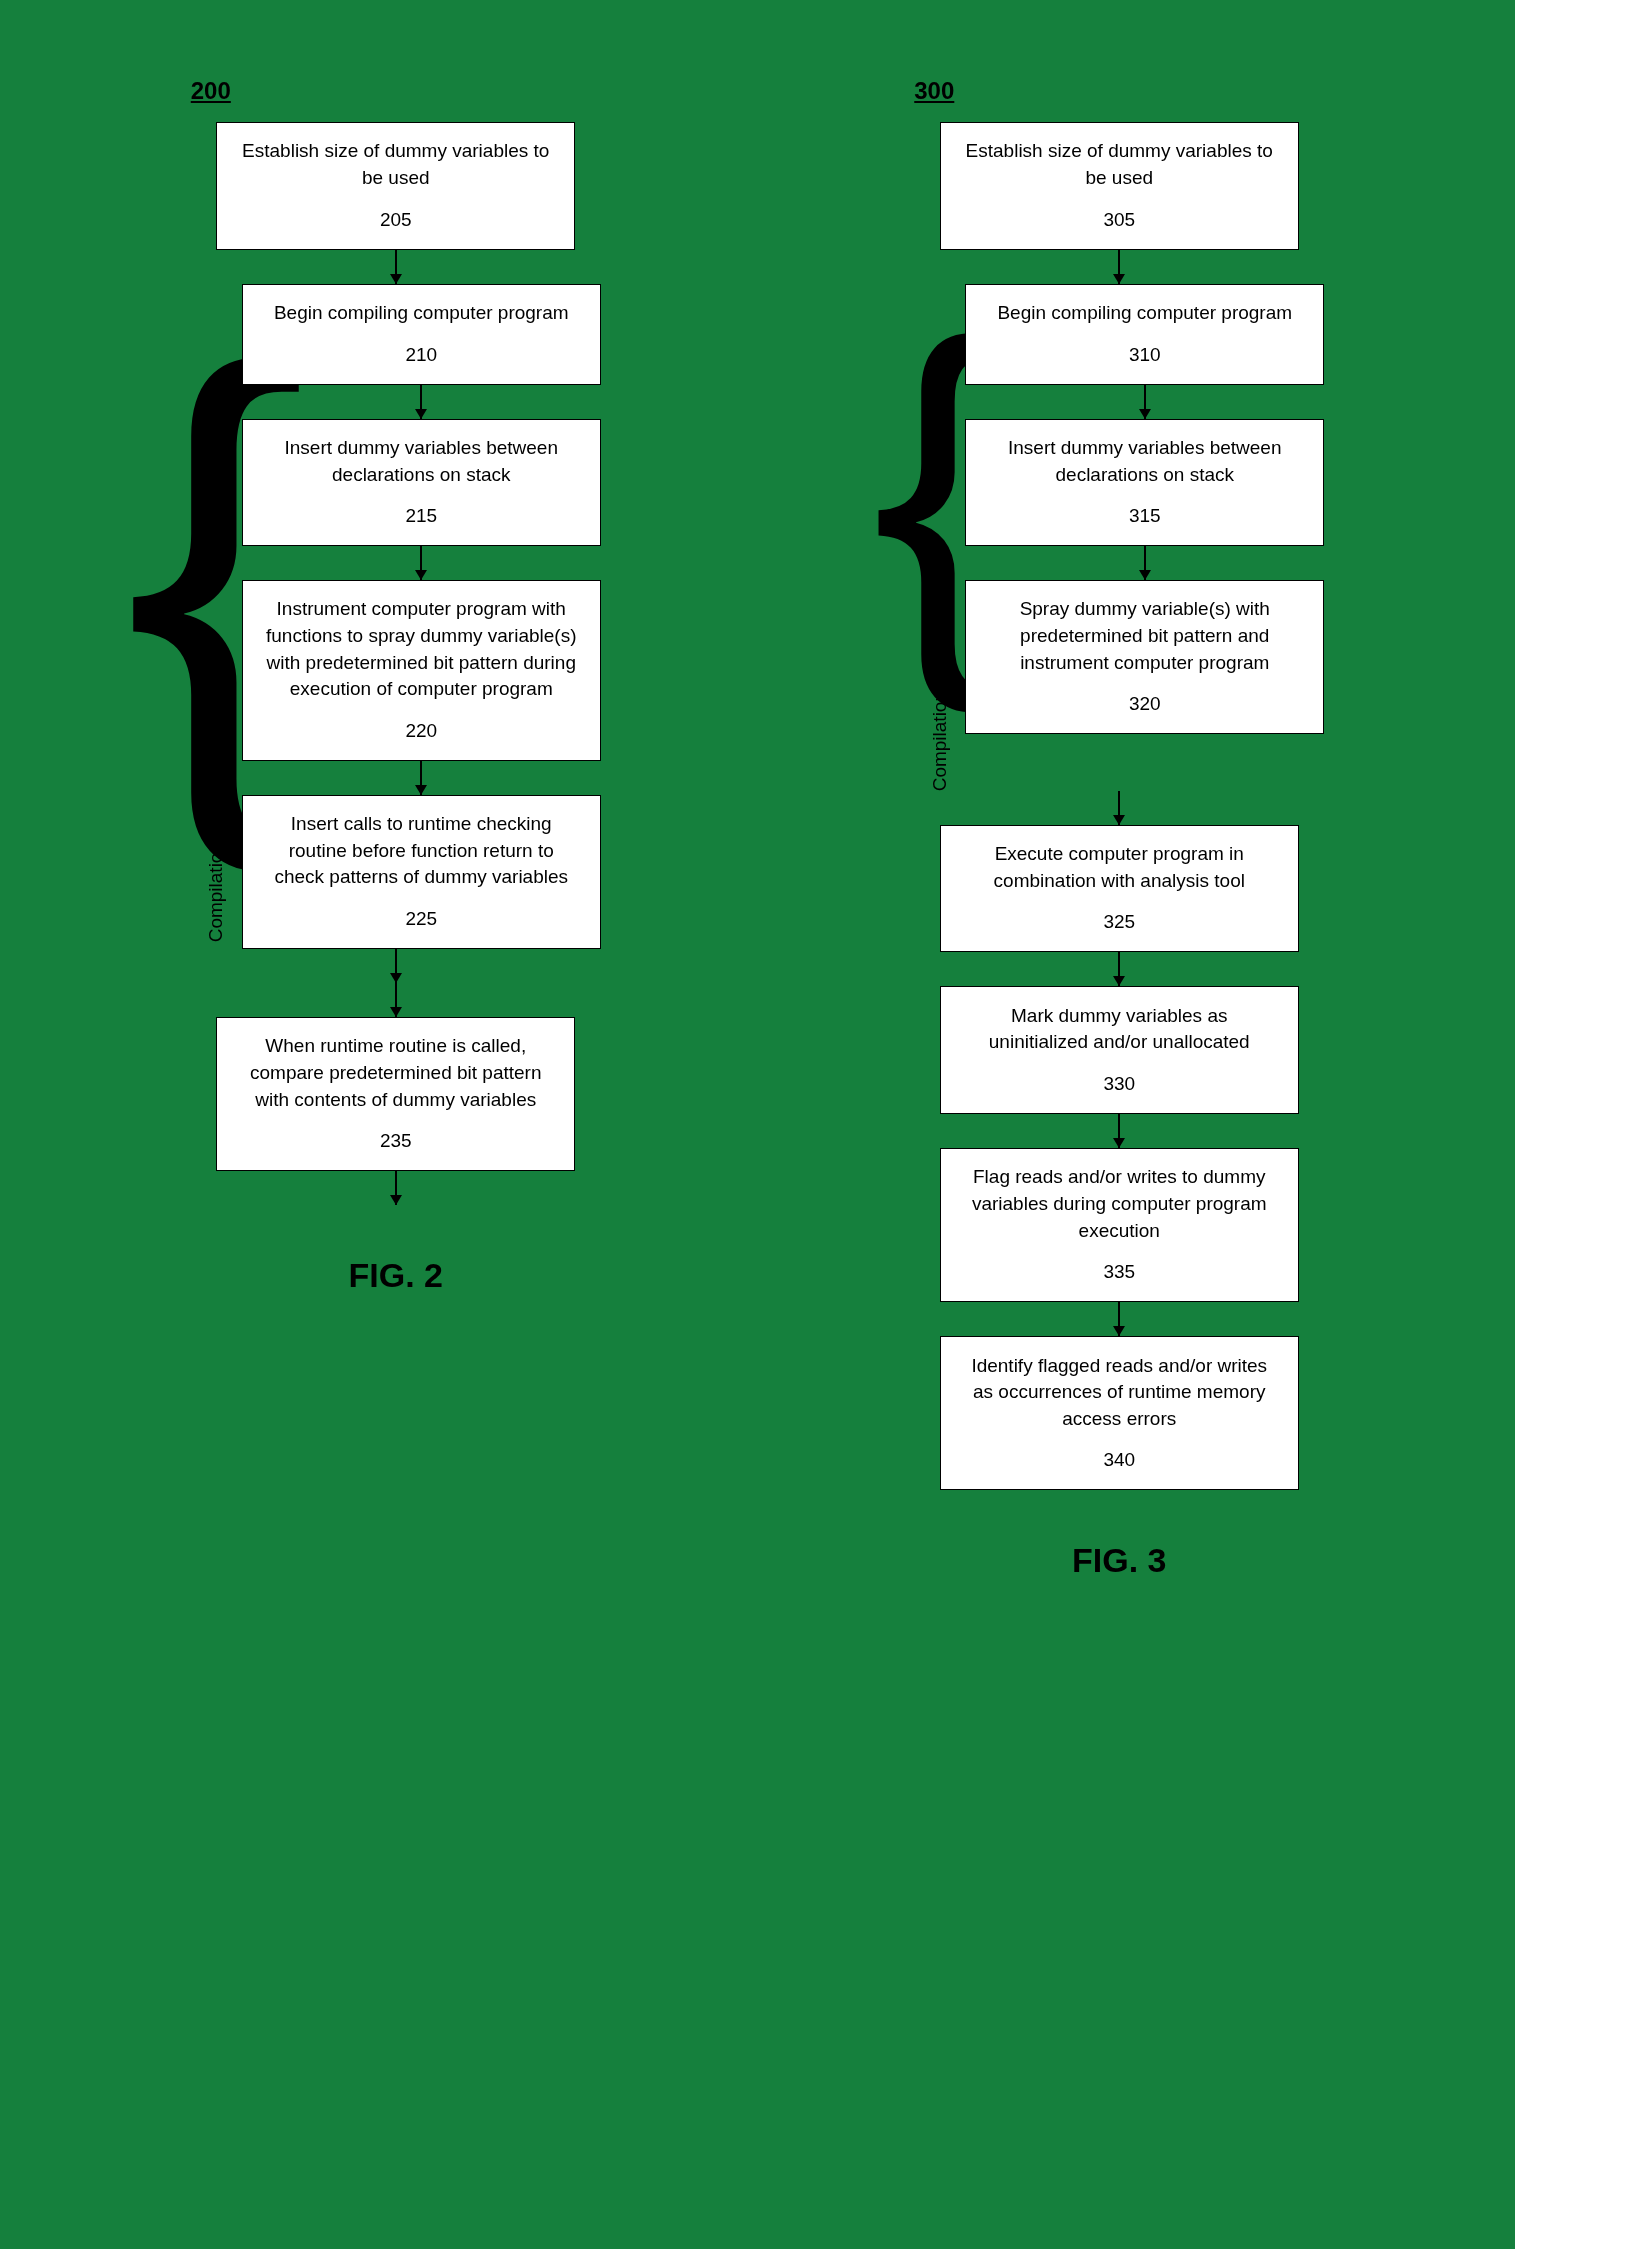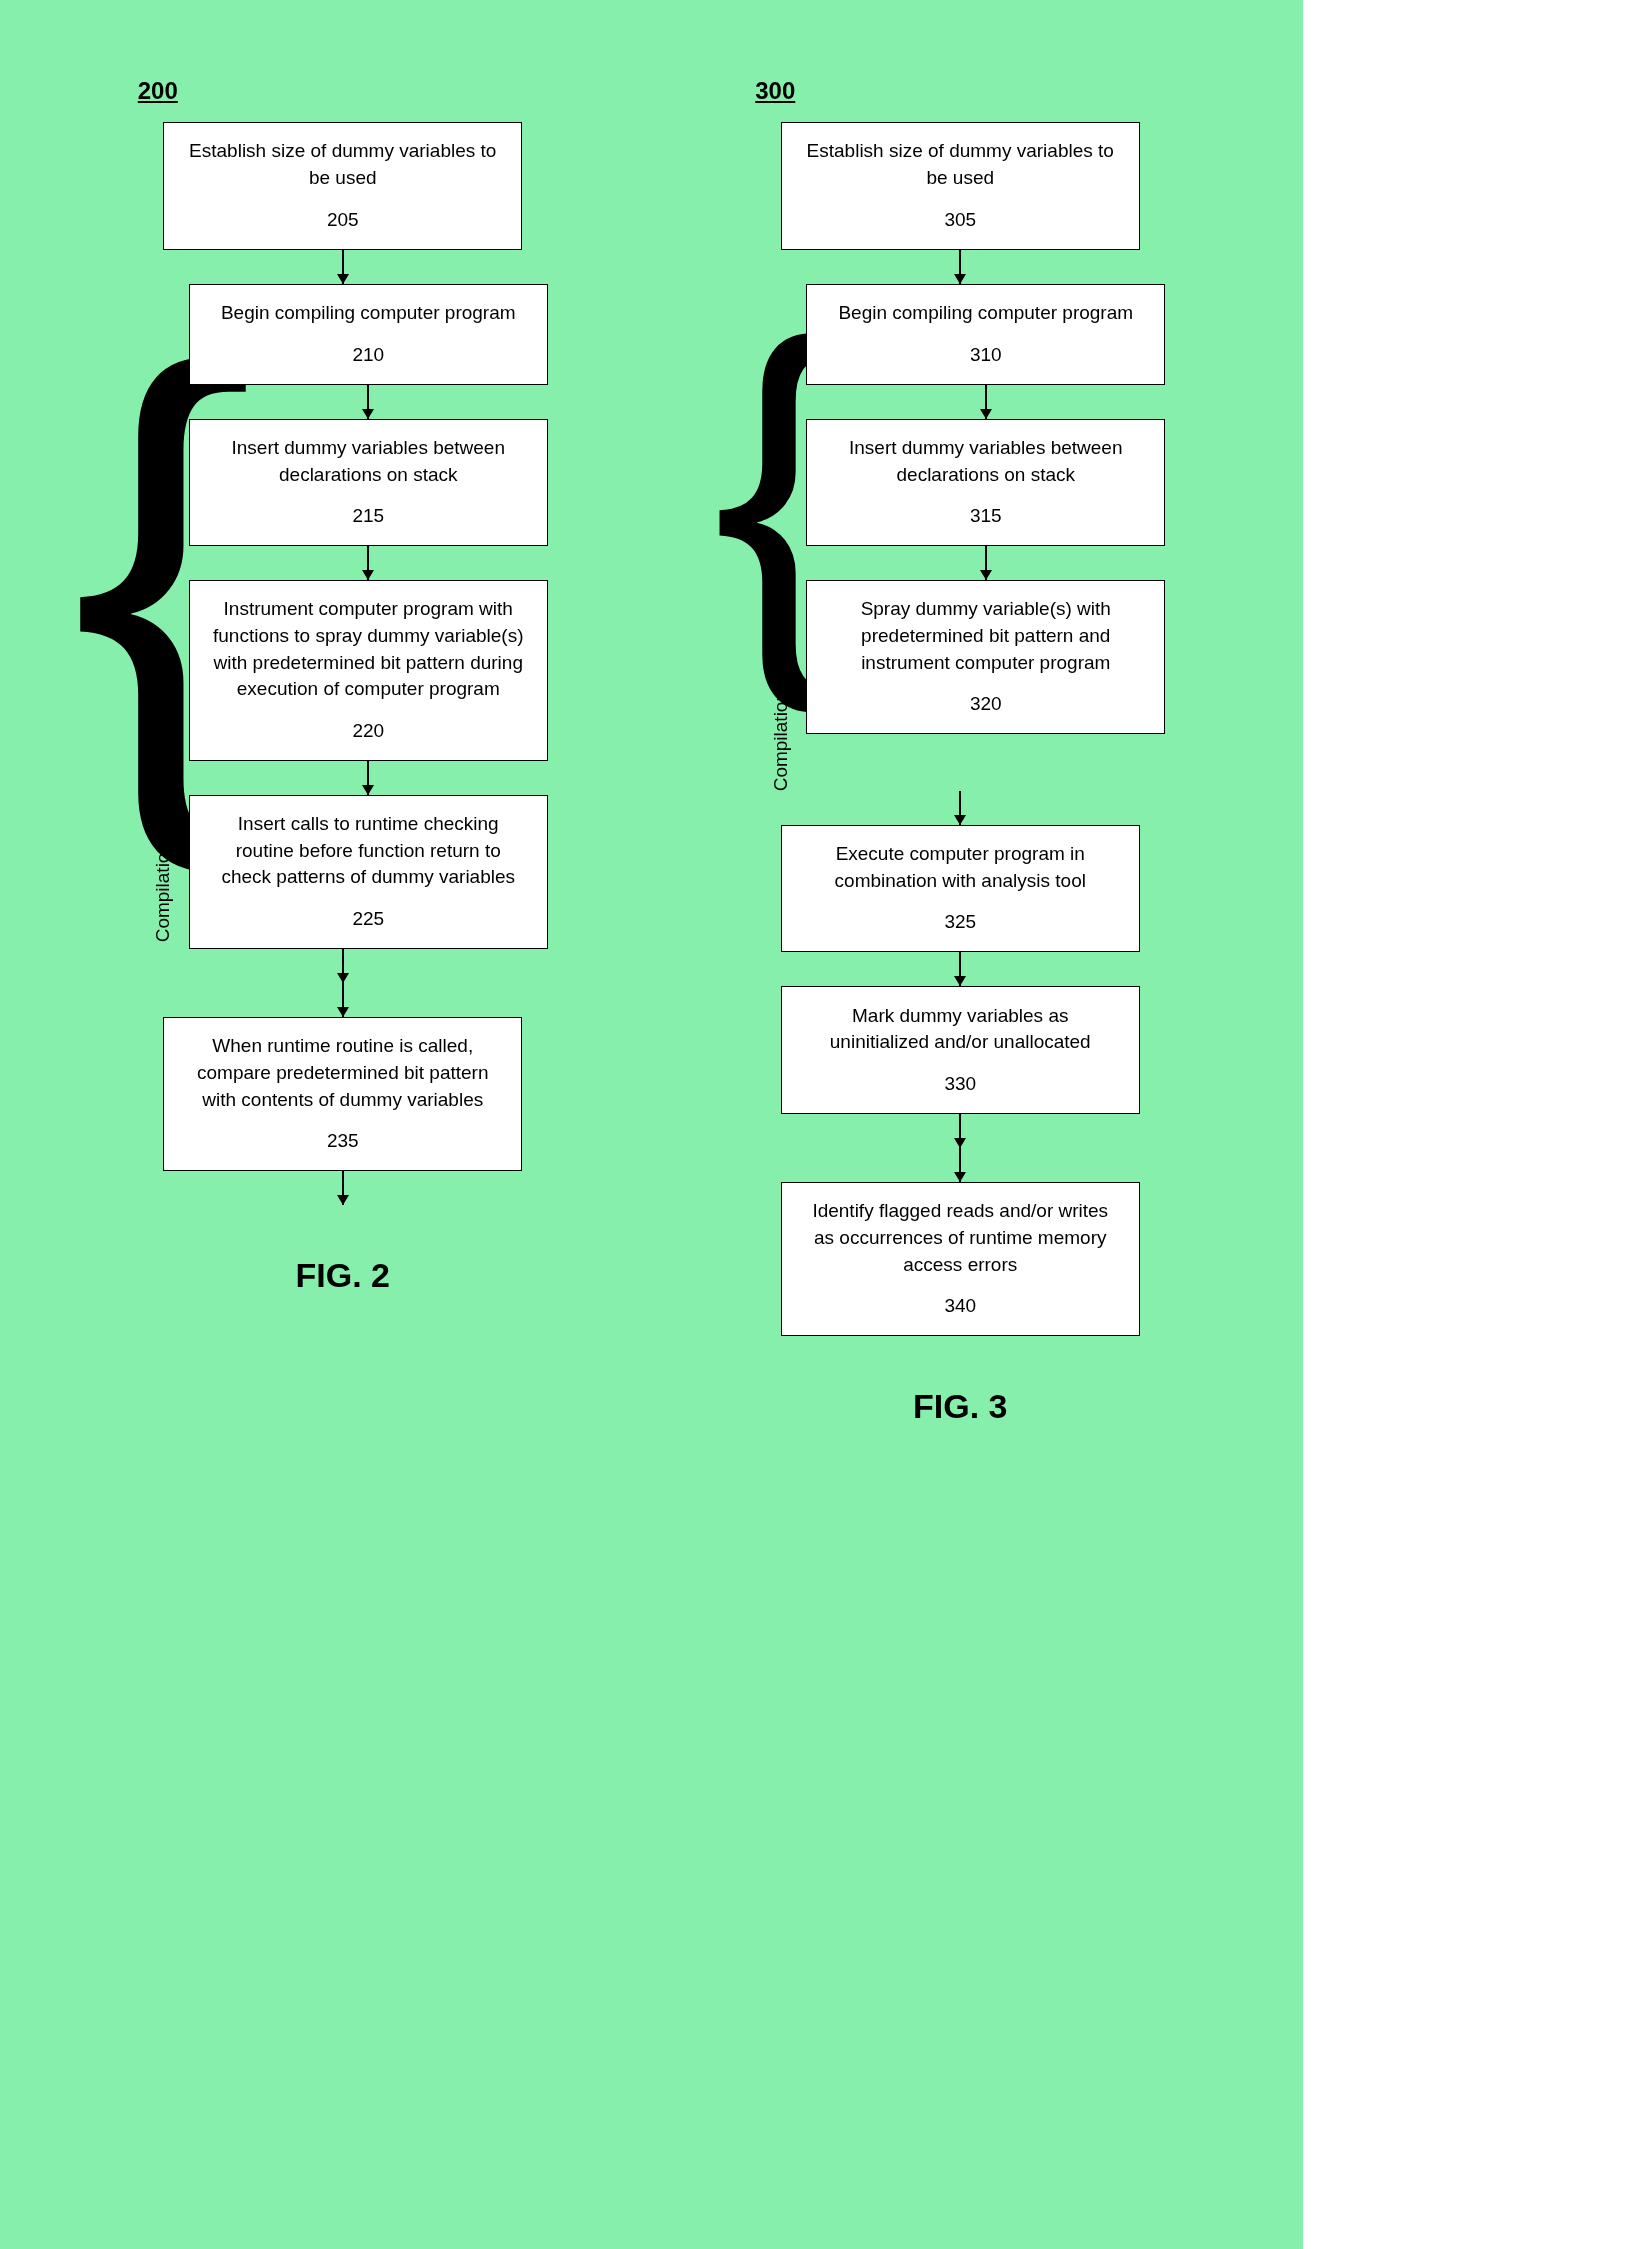--- a/index.html
+++ b/index.html
@@ -5,23 +5,23 @@
     * { box-sizing: border-box; margin: 0; padding: 0; }
     body {
       background: #fff;
       font-family: Arial, sans-serif;
       width: 1647px;
       min-height: 2250px;
       position: relative;
       overflow: hidden;
     }
     .page {
-      width: 1303px;
+      width: 1515px;
       min-height: 2250px;
-      background: #86efac;
+      background: #15803d;
       position: relative;
       padding: 51px 68px;
     }
     .diagrams-container {
       display: flex;
       gap: 68px;
       justify-content: space-around;
       align-items: flex-start;
       padding-top: 26px;
     }
@@ -164,20 +164,21 @@
               <div class="box"><span>Insert dummy variables between declarations on stack</span><span class="box-number">315</span></div>
               <div class="arrow"></div>
               <div class="box"><span>Spray dummy variable(s) with predetermined bit pattern and instrument computer program</span><span class="box-number">320</span></div>
             </div>
           </div>
           <div class="arrow"></div>
           <div class="box"><span>Execute computer program in combination with analysis tool</span><span class="box-number">325</span></div>
           <div class="arrow"></div>
           <div class="box"><span>Mark dummy variables as uninitialized and/or unallocated</span><span class="box-number">330</span></div>
           <div class="arrow"></div>
+          <div class="box"><span>Flag reads and/or writes to dummy variables during computer program execution</span><span class="box-number">335</span></div>
           <div class="arrow"></div>
           <div class="box"><span>Identify flagged reads and/or writes as occurrences of runtime memory access errors</span><span class="box-number">340</span></div>
         </div>
         <div class="fig-label">FIG. 3</div>
       </div>
     </div>
 </div>
 
 
 </body></html>

